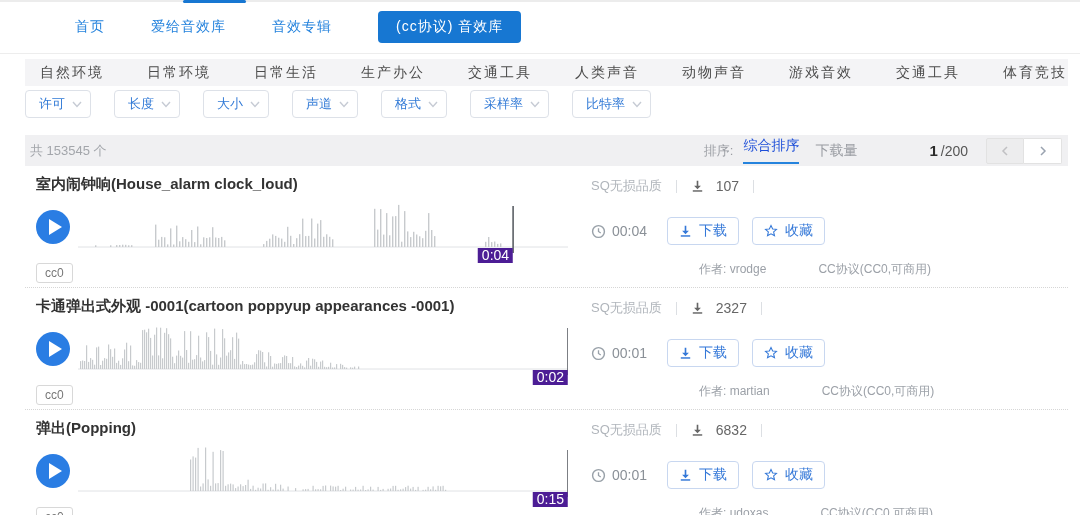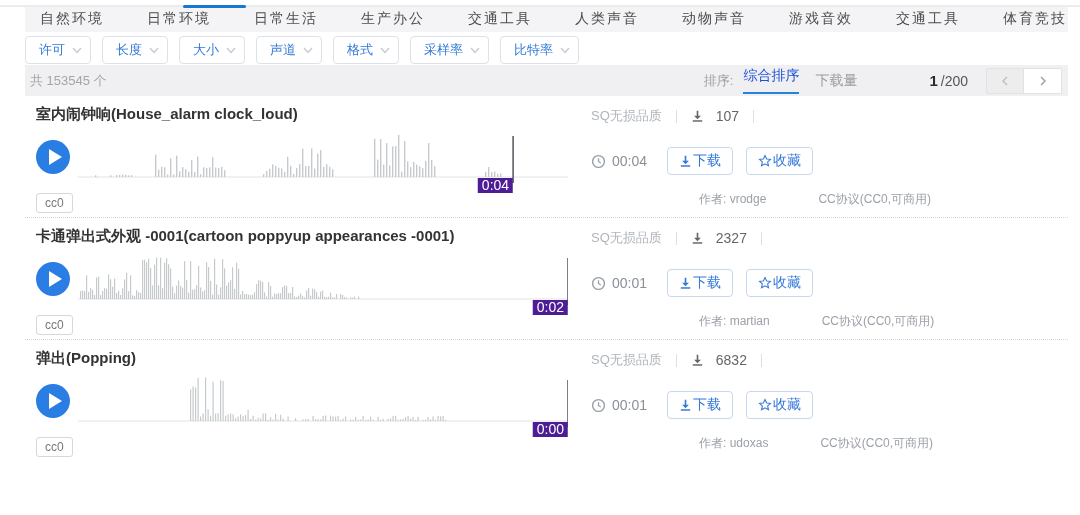--- a/index.html
+++ b/index.html
@@ -19,25 +19,25 @@
   .main { margin:0 12px 0 25px; }
 
   
   .cat-bar { margin-top:5px; background:#f4f4f6; height:27px; display:flex; align-items:center; padding-left:2px; }
   .cat-item { font-size:14px; color:#4c4c4c; letter-spacing:2px; padding:0 13px; margin-right:17px; cursor:pointer; white-space:nowrap; }
 
   
   .filter-row { margin-top:3px; height:30px; display:flex; align-items:center; }
   .adv-chip { background:#f3f3f5; color:#555; font-size:14px; letter-spacing:1px; padding:5px 15px; margin-right:12px; cursor:pointer; }
   .drop { display:inline-flex; align-items:center; gap:7px; border:1px solid #dde1e8; border-radius:4px;
-          background:#fff; color:#3079d6; font-size:13px; padding:4px 8px 4px 13px; margin-right:11px; cursor:pointer; }
+          background:#fff; color:#3079d6; font-size:13px; padding:4px 8px 4px 13px; margin-right:23px; cursor:pointer; }
   .chev { display:inline-block; width:10px; height:7px; }
 
   
-  .count-bar { margin-top:0; background:#f0f0f2; height:31px; display:flex; align-items:center; padding:0 6px 0 5px; }
+  .count-bar { margin-top:16px; background:#f0f0f2; height:31px; display:flex; align-items:center; padding:0 6px 0 5px; }
   .count-text { color:#a3a6ab; font-size:13px; }
   .sort-group { margin-left:auto; display:flex; align-items:center; }
   .sort-label { color:#9a9da3; font-size:13px; margin-right:10px; }
   .sort-opt-active { color:#1d4ed8; font-size:14px; border-bottom:2px solid #2583dd; padding-bottom:7px; margin-right:16px; cursor:pointer; }
   .sort-opt { color:#9a9da3; font-size:14px; cursor:pointer; }
   .page-ind { margin-left:72px; display:flex; align-items:baseline; }
   .page-cur { color:#2b2b2b; font-size:15px; font-weight:bold; }
   .page-total { color:#555; font-size:14px; margin-left:3px; }
   .pager { display:flex; margin-left:18px; }
   .pg-btn { width:38px; height:26px; border:1px solid #e2e2e2; display:flex; align-items:center; justify-content:center; cursor:pointer; }
@@ -63,34 +63,40 @@
 
   
   .item-right { flex:1; padding-left:13px; }
   .stats-row { display:flex; align-items:center; height:22px; }
   .quality { color:#b0b5bb; font-size:13px; }
   .vsep { width:1px; height:13px; background:#dcdfe3; margin:0 14px; }
   .dl-group { display:flex; align-items:center; gap:12px; color:#666; }
   .dl-count { font-size:14px; color:#666; }
   .actions-row { display:flex; align-items:center; margin-top:20px; height:28px; }
   .time-group { display:flex; align-items:center; gap:6px; color:#8a9097; font-size:14px; width:76px; }
-  .act-btn { display:inline-flex; align-items:center; gap:1px; border:1px solid #c8d7f0; border-radius:4px;
+  .act-btn { display:inline-flex; align-items:center; gap:7px; border:1px solid #c8d7f0; border-radius:4px;
              background:#fff; color:#3478d8; font-size:14px; padding:4px 11px; margin-right:13px; cursor:pointer; }
   .credits-row { display:flex; margin-top:16px; font-size:12px; color:#9ca1a8; }
   .author-group { margin-left:108px; }
   .license { margin-left:52px; }
   svg { display:block; }
 </style>
 </head>
 <body>
 
 <div class="page">
   <div class="top-hairline"></div>
   <div class="top-indicator"></div>
 
+  <div class="topnav">
+    <a class="nav-link">首页</a>
+    <a class="nav-link">爱给音效库</a>
+    <a class="nav-link">音效专辑</a>
+    <button class="nav-cta">(cc协议) 音效库</button>
+  </div>
 
   <div class="main">
 
     <div class="cat-bar">
       <span class="cat-item">自然环境</span>
       <span class="cat-item">日常环境</span>
       <span class="cat-item">日常生活</span>
       <span class="cat-item">生产办公</span>
       <span class="cat-item">交通工具</span>
       <span class="cat-item">人类声音</span>
@@ -613,21 +619,21 @@
                     <rect x="352.0" y="44.3" width="1.2" height="1.7" fill="#c7cacd"></rect>
                     <rect x="354.5" y="41.4" width="1.2" height="4.6" fill="#c7cacd"></rect>
                     <rect x="357.0" y="44.8" width="1.2" height="1.2" fill="#c7cacd"></rect>
                     <rect x="359.5" y="40.8" width="1.2" height="5.2" fill="#c7cacd"></rect>
                     <rect x="362.0" y="41.3" width="1.2" height="4.7" fill="#c7cacd"></rect>
                     <rect x="364.5" y="40.8" width="1.2" height="5.2" fill="#c7cacd"></rect>
                     <rect x="367.0" y="44.8" width="1.2" height="1.2" fill="#c7cacd"></rect>
                     <line x1="490.0" y1="5" x2="490.0" y2="52" stroke="#5c6066" stroke-width="1.6"></line>
                   </svg>
                 </div>
-              <span class="time-badge" style="left: 490px;">0:00</span>
+              <span class="time-badge" style="left: 490px;">0:15</span>
             </div>
           </div>
           <div class="tag-row">
             <span class="cc-tag">cc0</span>
           </div>
         </div>
         <div class="item-right">
           <div class="stats-row">
             <span class="quality">SQ无损品质</span>
             <span class="vsep"></span>

